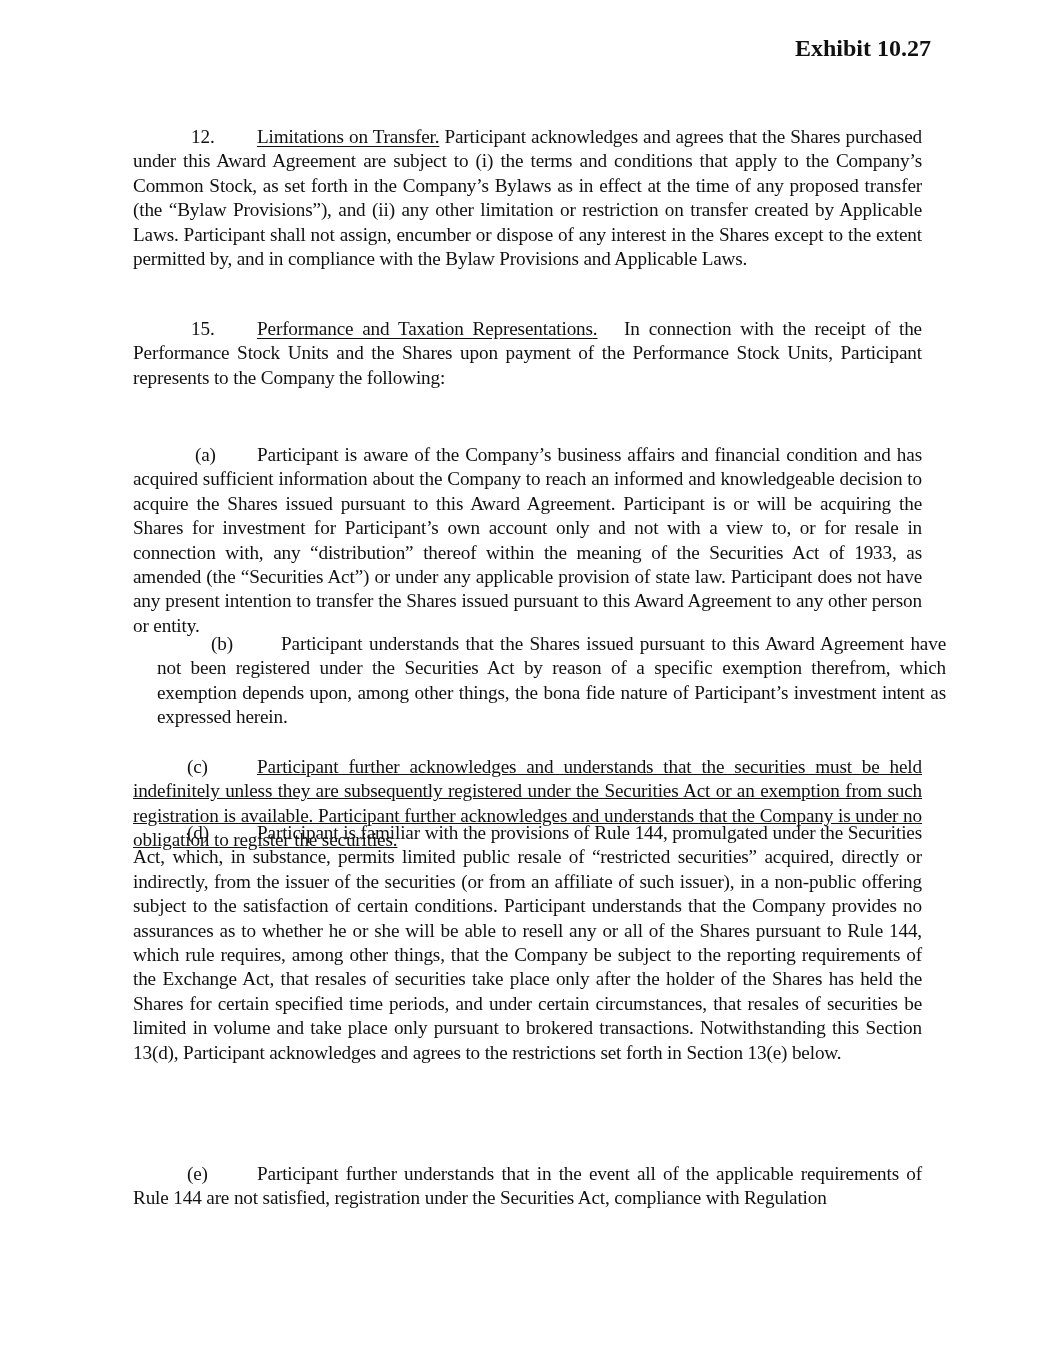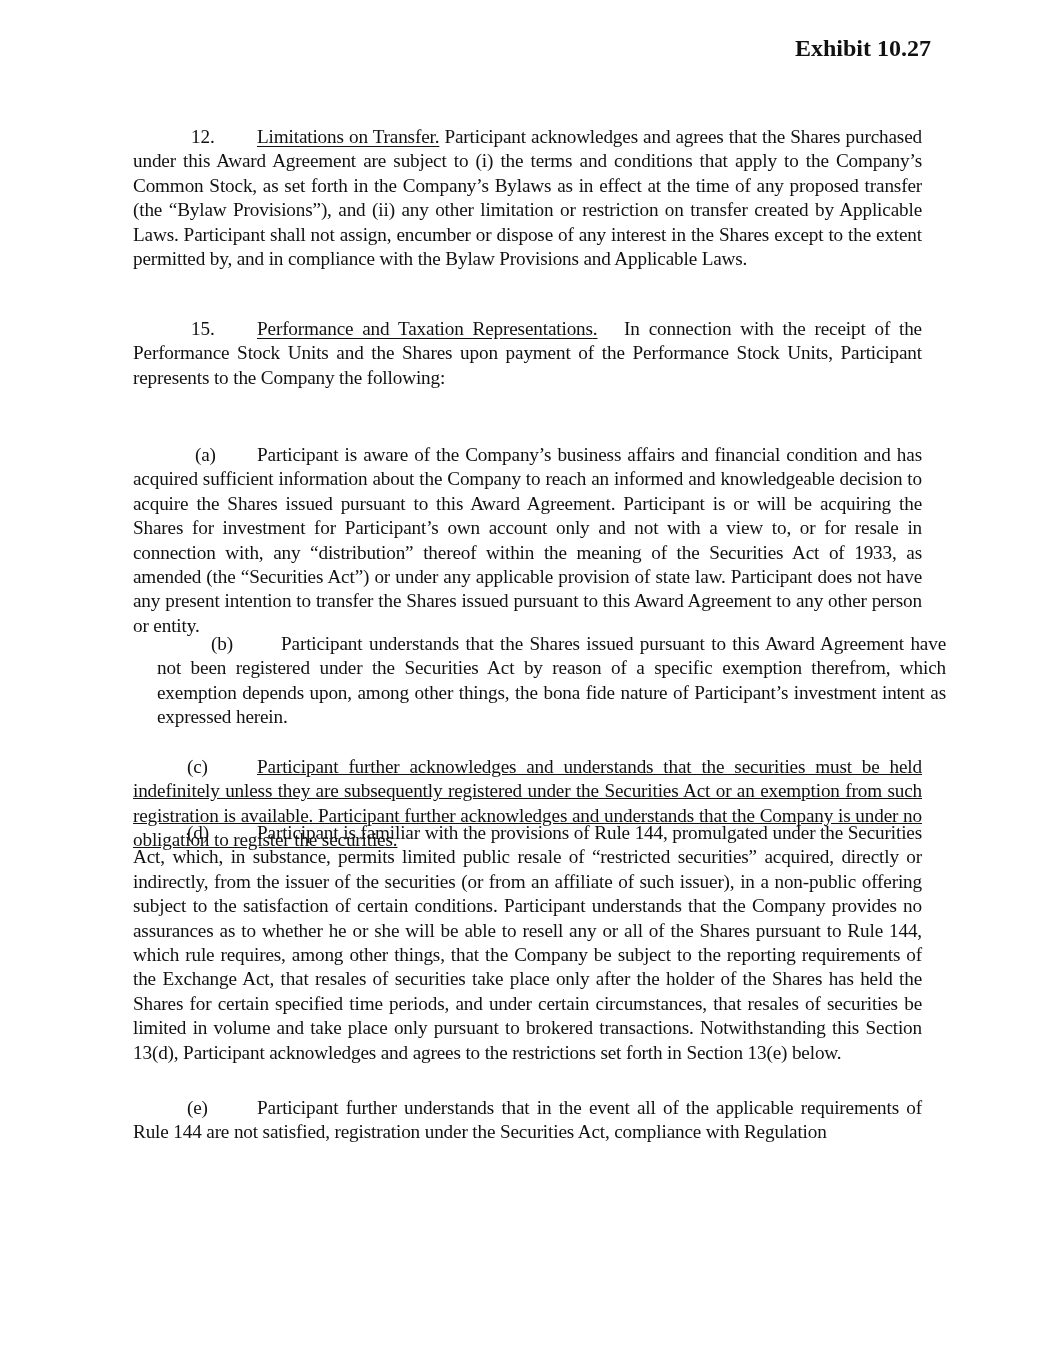--- a/index.html
+++ b/index.html
@@ -60,21 +60,21 @@
     }
     .u {
       text-underline-offset: 3px;
     }
     #p12 { top: 125px; }
     #p13 { top: 317px; }
     #pa  { top: 415px; margin-top: 28px; }
     #pb  { top: 632px; margin-left: 24px; }
     #pc  { top: 755px; text-decoration: underline; }
     #pd  { top: 821px; }
-    #pe  { top: 1096px; }
+    #pe  { top: 1162px; }
     #pa .sub-label { padding-left: 62px; }
     #pb .sub-label, #pc .sub-label, #pd .sub-label, #pe .sub-label { padding-left: 54px; }
   </style>
 </head>
 <body>
 
 <div class="exhibit">Exhibit 10.27</div>
 
 <div class="page">
 

